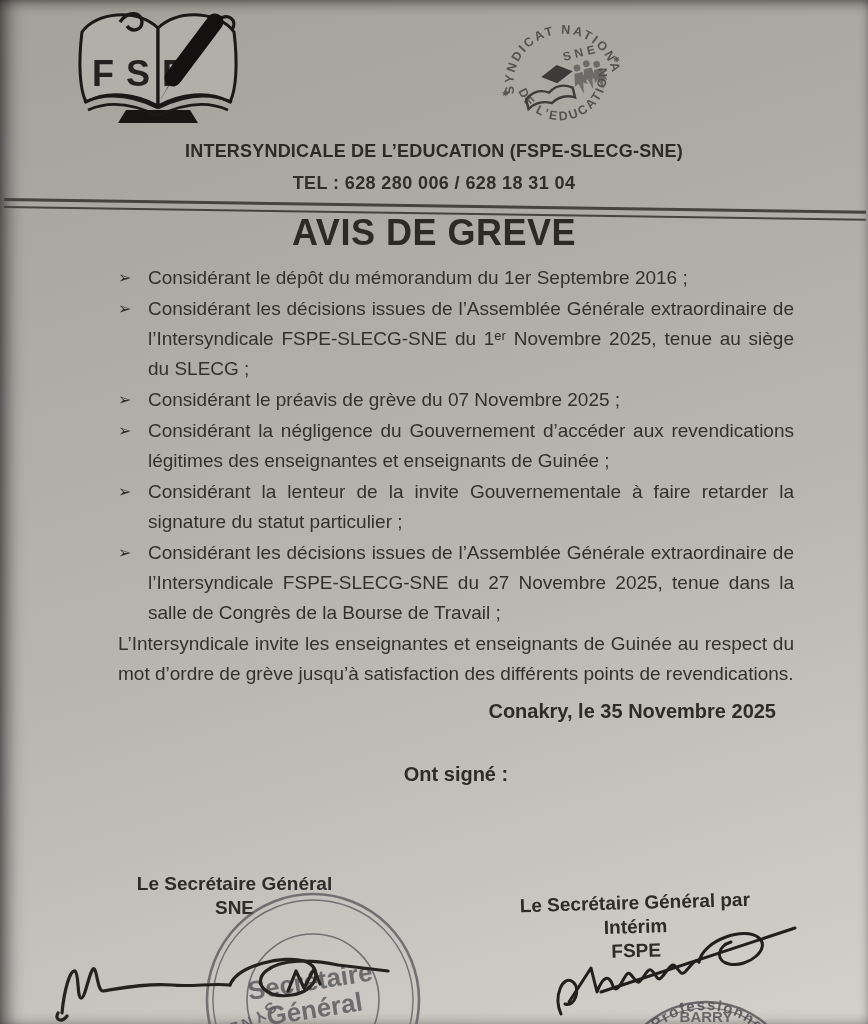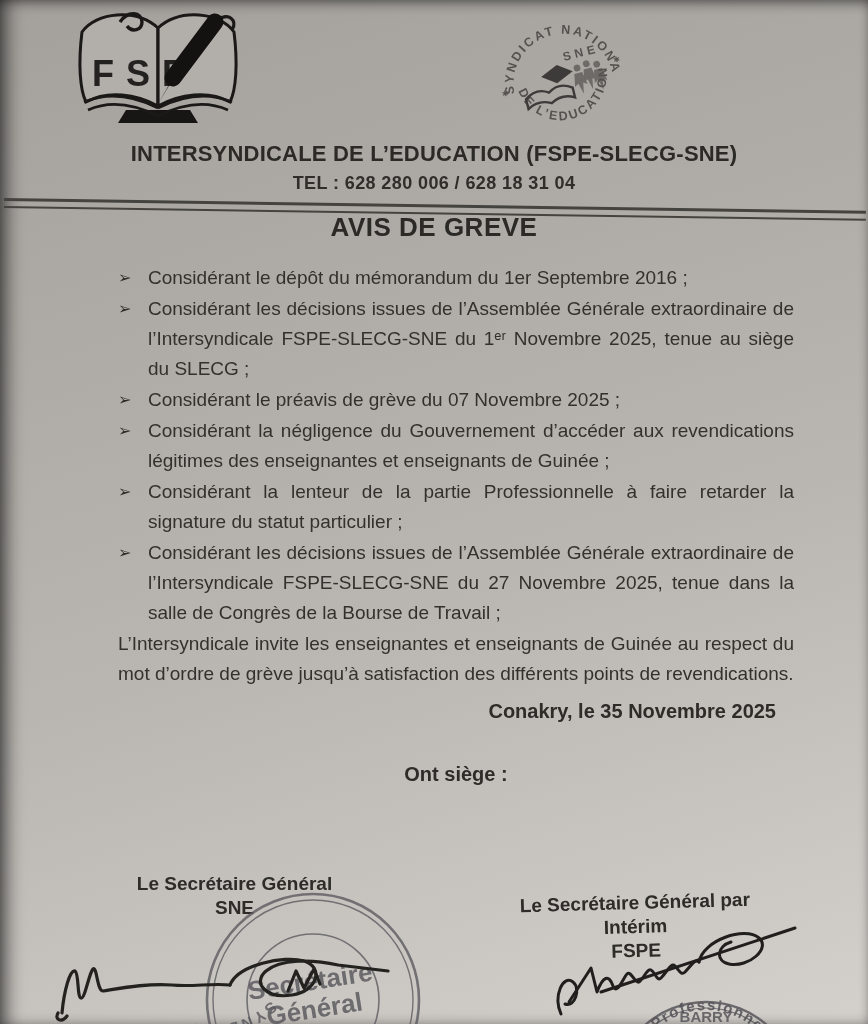--- a/index.html
+++ b/index.html
@@ -7,28 +7,28 @@
     font-family:"Liberation Sans","DejaVu Sans",sans-serif;}
   .paper{position:absolute;inset:0;overflow:hidden;
     background:linear-gradient(163deg,#a4a19c 0%,#aeaba6 28%,#bab7b2 58%,#d4d1cc 100%);
     box-shadow:inset 14px 0 18px -8px rgba(12,12,12,.65),
                inset 0 9px 14px -8px rgba(12,12,12,.5),
                inset -5px 0 12px -7px rgba(12,12,12,.3),
                inset 0 -6px 14px -9px rgba(50,48,46,.25);
     color:#33312d;}
   .abs{position:absolute;}
   .org-line{top:141px;left:0;right:0;text-align:center;font-weight:bold;
-    font-size:22px;color:#2b2a27;letter-spacing:.2px;}
+    font-size:18px;color:#2b2a27;letter-spacing:.2px;}
   .tel-line{top:173px;left:0;right:0;text-align:center;font-weight:bold;
     font-size:18px;color:#2f2e2a;letter-spacing:.4px;}
   .rule{top:198px;left:4px;right:2px;height:5px;
     border-top:3px solid #45433f;border-bottom:2px solid #45433f;
     transform:rotate(.85deg);transform-origin:left center;}
   .page-title{top:212px;left:0;right:0;text-align:center;font-weight:bold;
-    font-size:26px;color:#2b2a27;letter-spacing:.5px;}
+    font-size:36px;color:#2b2a27;letter-spacing:.5px;}
   .body-block{top:263px;left:118px;width:676px;font-size:19px;line-height:30px;}
   ul.bullets{margin:0;padding:0;list-style:none;}
   ul.bullets li{position:relative;padding-left:30px;margin:0 0 1px 0;text-align:justify;}
   .marker{position:absolute;left:0;top:0;font-size:16px;color:#2e2d29;
     font-family:"DejaVu Sans",sans-serif;}
   .para{margin:1px 0 0 0;text-align:justify;}
   .dateline{margin-top:7px;text-align:right;padding-right:18px;font-weight:bold;
     font-size:20px;color:#2d2c28;}
   .signed-heading{margin-top:33px;text-align:center;font-weight:bold;font-size:20px;
     color:#2d2c28;}
@@ -102,28 +102,28 @@
           <span class="marker">➢</span>
           <span>Considérant les décisions issues de l’Assemblée Générale extraordinaire de l’Intersyndicale FSPE-SLECG-SNE du 1ᵉʳ Novembre 2025, tenue au siège du SLECG ;</span></li>
         <li>
           <span class="marker">➢</span>
           <span>Considérant le préavis de grève du 07 Novembre 2025 ;</span></li>
         <li>
           <span class="marker">➢</span>
           <span>Considérant la négligence du Gouvernement d’accéder aux revendications légitimes des enseignantes et enseignants de Guinée ;</span></li>
         <li>
           <span class="marker">➢</span>
-          <span>Considérant la lenteur de la partie Professionnelle à faire retarder la signature du statut particulier ;</span></li>
+          <span>Considérant la lenteur de la invite Gouvernementale à faire retarder la signature du statut particulier ;</span></li>
         <li>
           <span class="marker">➢</span>
           <span>Considérant les décisions issues de l’Assemblée Générale extraordinaire de l’Intersyndicale FSPE-SLECG-SNE du 27 Novembre 2025, tenue dans la salle de Congrès de la Bourse de Travail ;</span></li>
       </ul>
       <p class="para">L’Intersyndicale invite les enseignantes et enseignants de Guinée au respect du mot d’ordre de grève jusqu’à satisfaction des différents points de revendications.</p>
       <div class="dateline">Conakry, le 35 Novembre 2025</div>
-      <div class="signed-heading">Ont siège :</div>
+      <div class="signed-heading">Ont signé :</div>
     </div>
 
     <div class="signer signer-left">
       <div class="t">Le Secrétaire Général</div>
       <div class="o">SNE</div>
     </div>
     <div class="signer signer-right">
       <div class="t">Le Secrétaire Général par Intérim</div>
       <div class="o">FSPE</div>
     </div>

